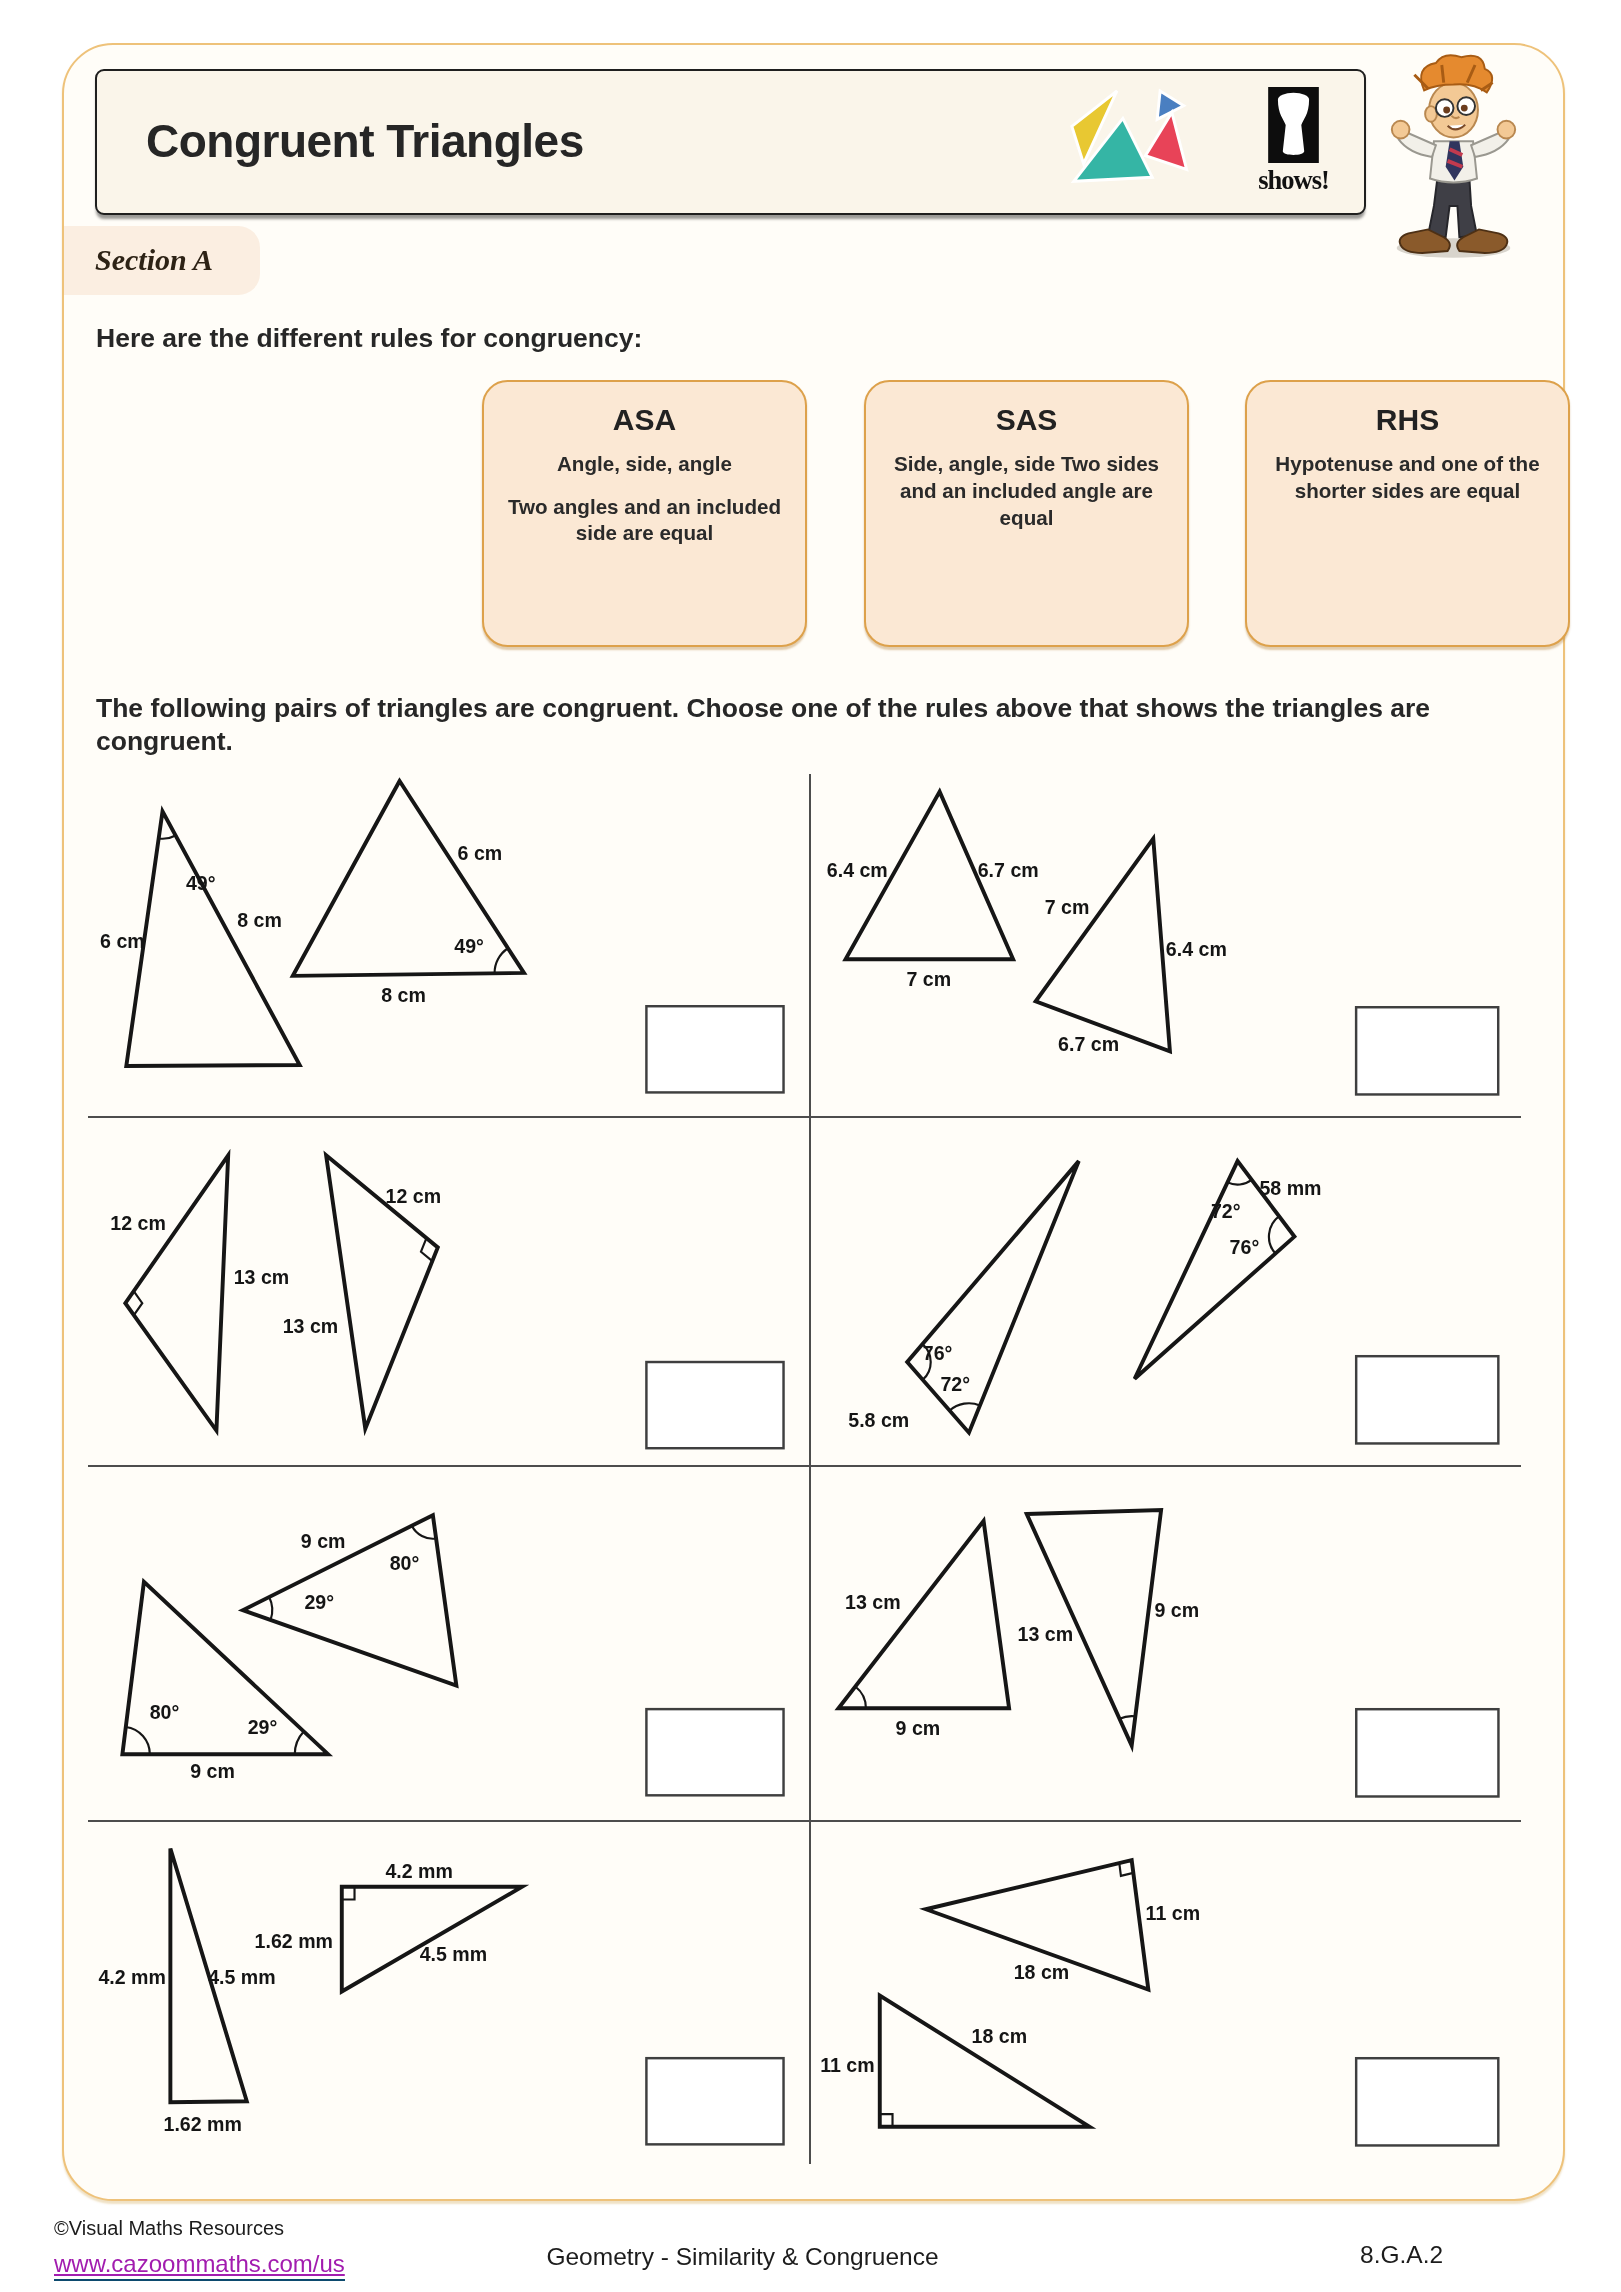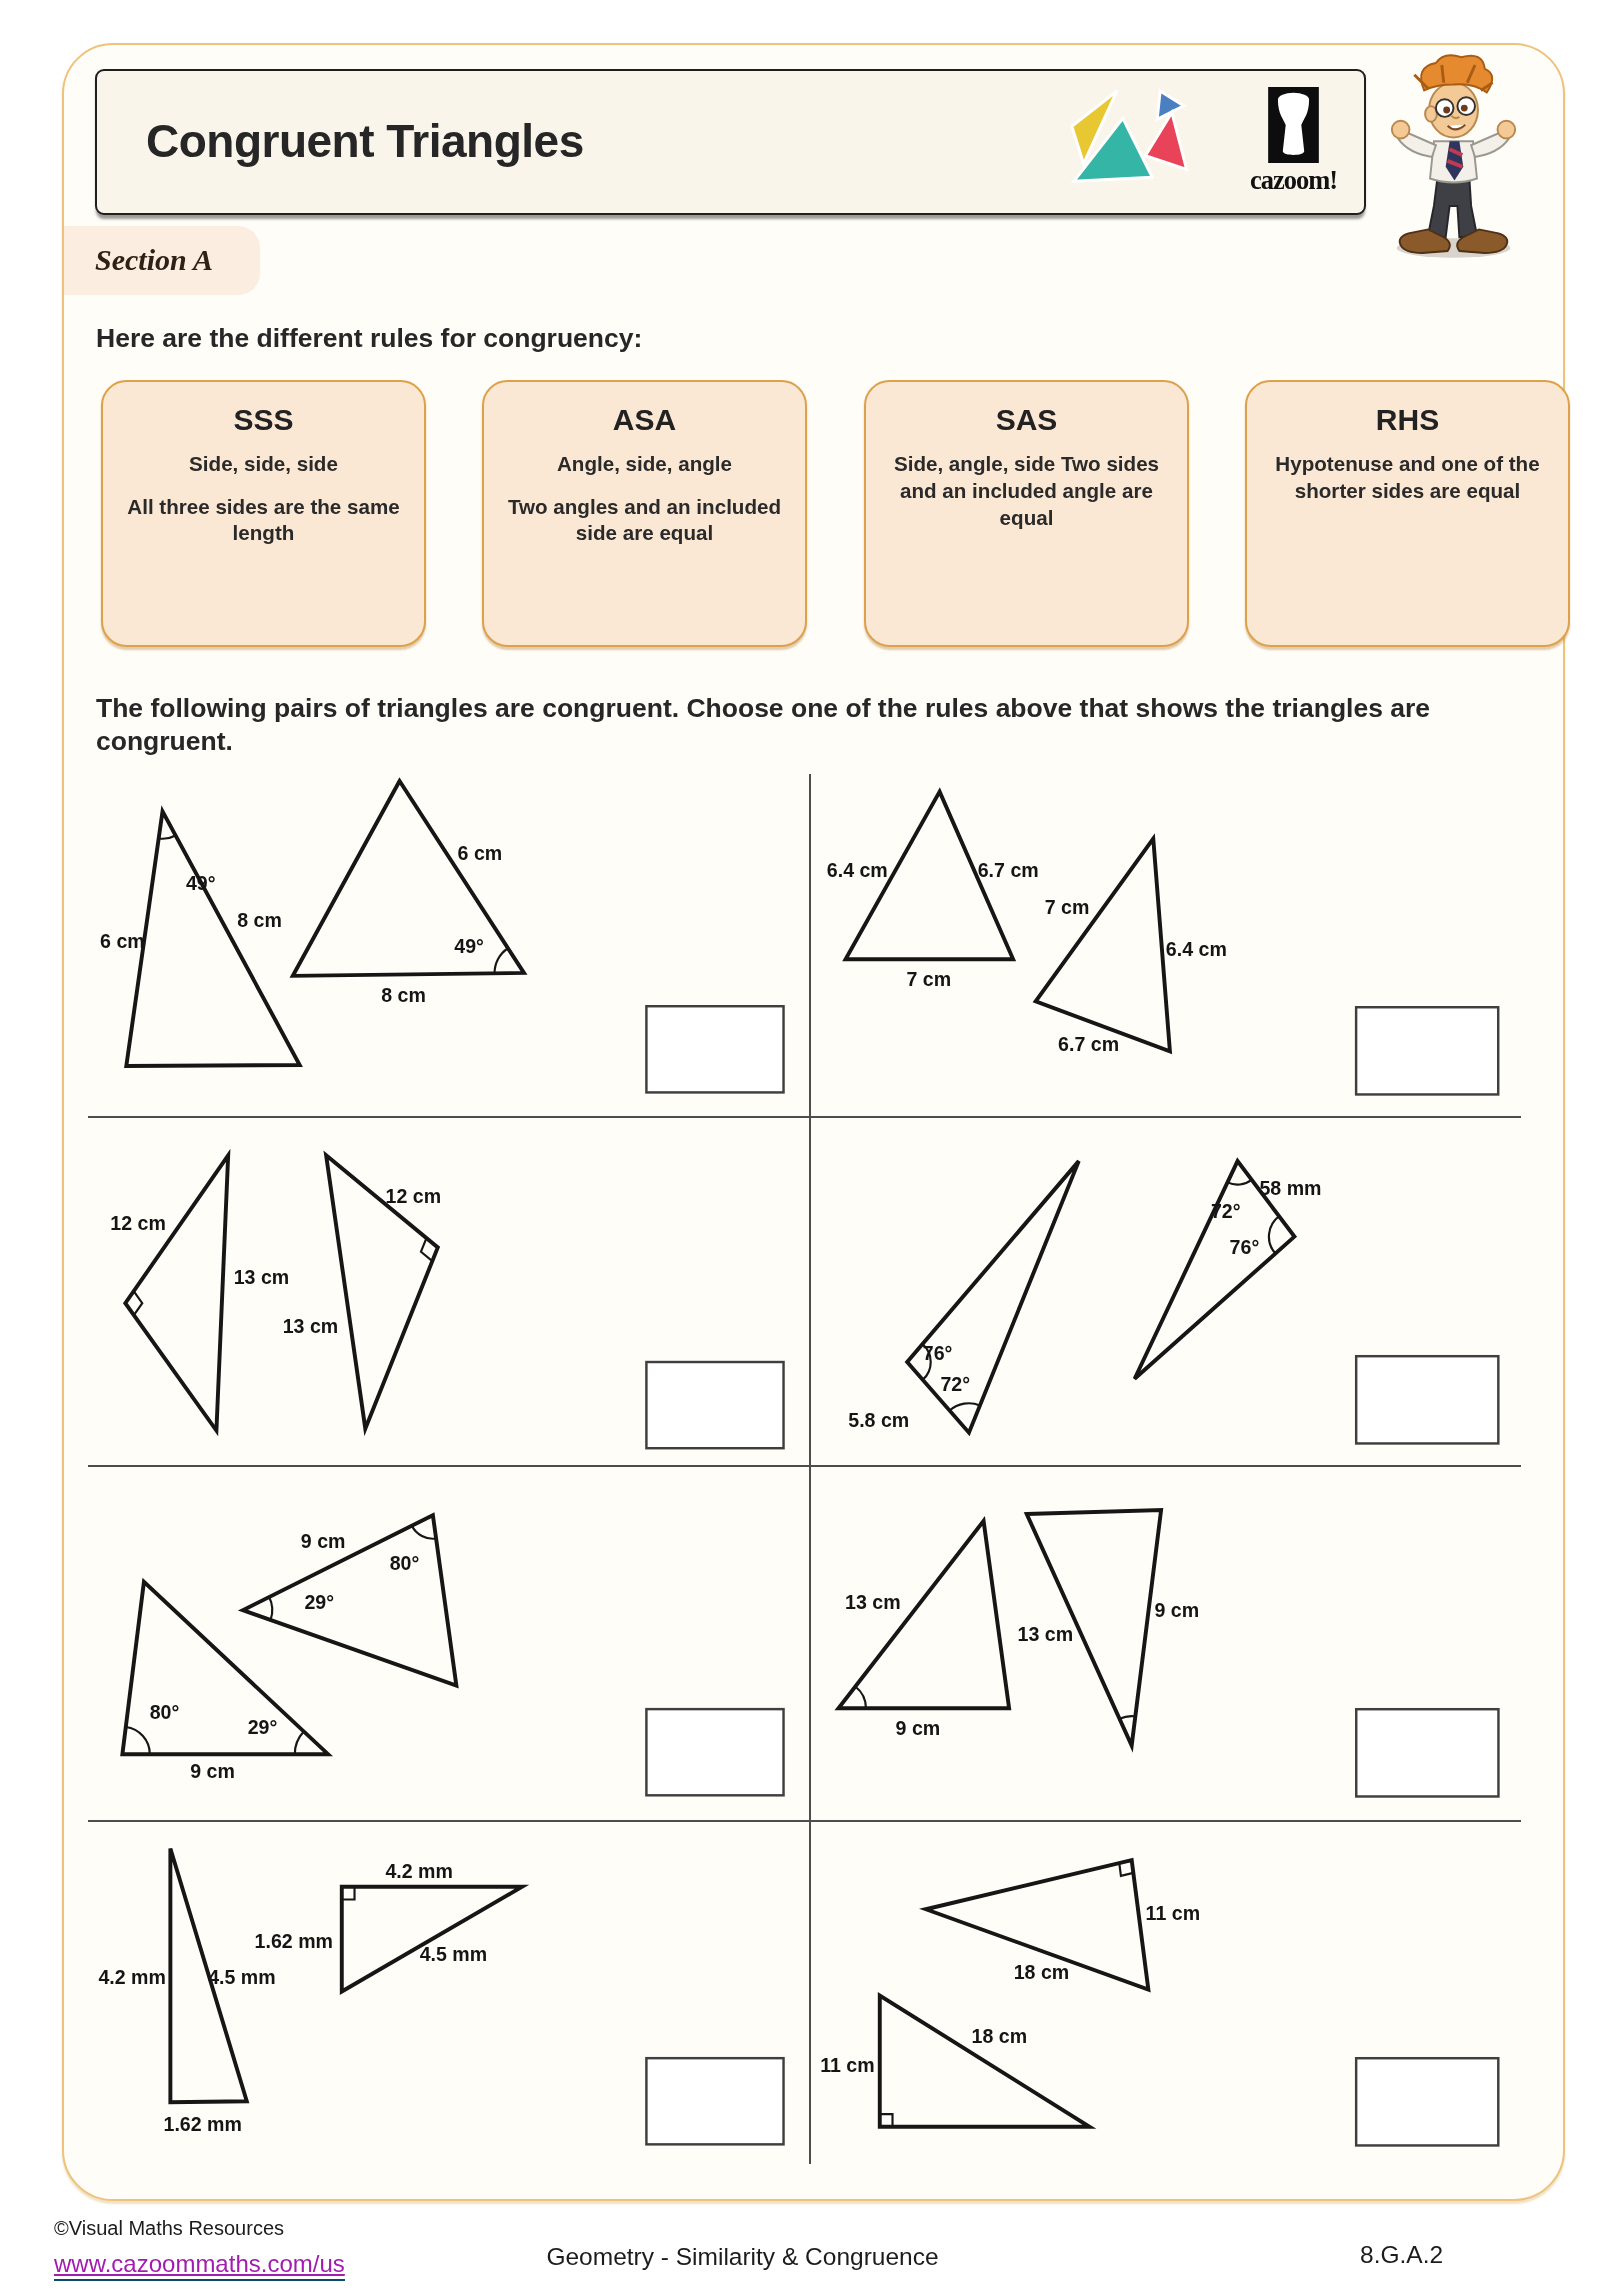--- a/index.html
+++ b/index.html
@@ -61,21 +61,21 @@
         <polygon points="62,36 92,96 12,100" fill="#35b5a5" stroke="#fff" stroke-width="3"></polygon>
         <polygon points="112,30 127,88 85,74" fill="#e84358" stroke="#fff" stroke-width="3"></polygon>
       </svg>
     </div>
     <div class="cazoom">
       <svg class="cazoom-drum" width="51" height="76" viewBox="0 0 52 78">
         <rect x="0" y="0" width="52" height="78" fill="#0d0d0d"></rect>
         <ellipse cx="26" cy="13" rx="16" ry="7" fill="#fff"></ellipse>
         <path d="M10,13 C10,28 16,33 18,39 L15,66 C15,71 37,71 37,66 L34,39 C36,33 42,28 42,13 Z" fill="#fff"></path>
       </svg>
-      <div class="cazoom-word">cazoom!</div>
+      <div class="cazoom-word">shows!</div>
     </div>
   </div>
 
   <div class="mascot">
     <svg width="137" height="216" viewBox="0 0 140 220">
       <ellipse cx="70" cy="203" rx="58" ry="10" fill="#d8d4cc"></ellipse>
       <path d="M54,128 L50,160 L44,190 L62,192 L66,160 L74,160 L76,192 L94,190 L88,160 L86,128 Z" fill="#3f3f46" stroke="#26262b" stroke-width="2"></path>
       <path d="M24,188 q-12,4 -8,12 q4,8 22,8 l26,-2 q6,-8 -4,-14 l-16,-8 Z" fill="#8a5a2b" stroke="#4d3015" stroke-width="2"></path>
       <path d="M116,188 q12,4 8,12 q-4,8 -22,8 l-26,-2 q-6,-8 4,-14 l16,-8 Z" fill="#8a5a2b" stroke="#4d3015" stroke-width="2"></path>
       <path d="M50,94 L90,94 L94,132 q-24,8 -48,0 Z" fill="#f2f0e9" stroke="#9a9890" stroke-width="2"></path>
@@ -98,25 +98,20 @@
       <path d="M68,68 q4,4 8,1" fill="none" stroke="#b98850" stroke-width="2"></path>
     </svg>
   </div>
 
   <div class="section-pill">
     <span>Section A</span>
   </div>
 
   <div class="rules-intro">Here are the different rules for congruency:</div>
 
-  <div class="rule-box" style="left:101px">
-    <div class="rule-title">SSS</div>
-    <p class="rule-p">Side, side, side</p>
-    <p class="rule-p">All three sides are the same length</p>
-  </div>
   <div class="rule-box" style="left:482px">
     <div class="rule-title">ASA</div>
     <p class="rule-p">Angle, side, angle</p>
     <p class="rule-p">Two angles and an included side are equal</p>
   </div>
   <div class="rule-box" style="left:864px">
     <div class="rule-title">SAS</div>
     <p class="rule-p">Side, angle, side Two sides and an included angle are equal</p>
   </div>
   <div class="rule-box" style="left:1245px">

